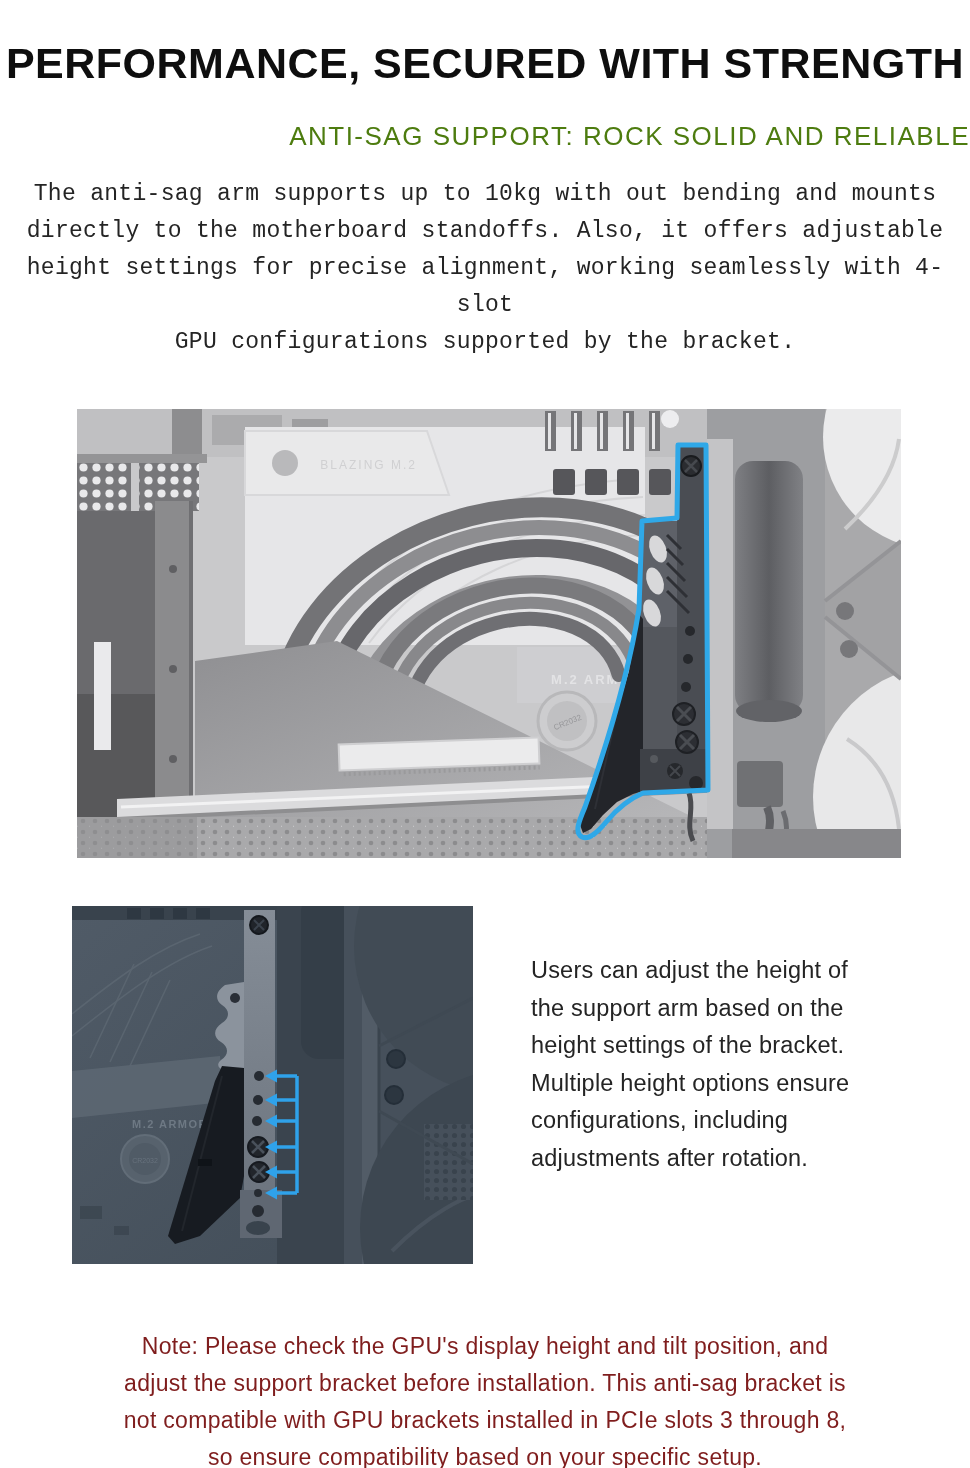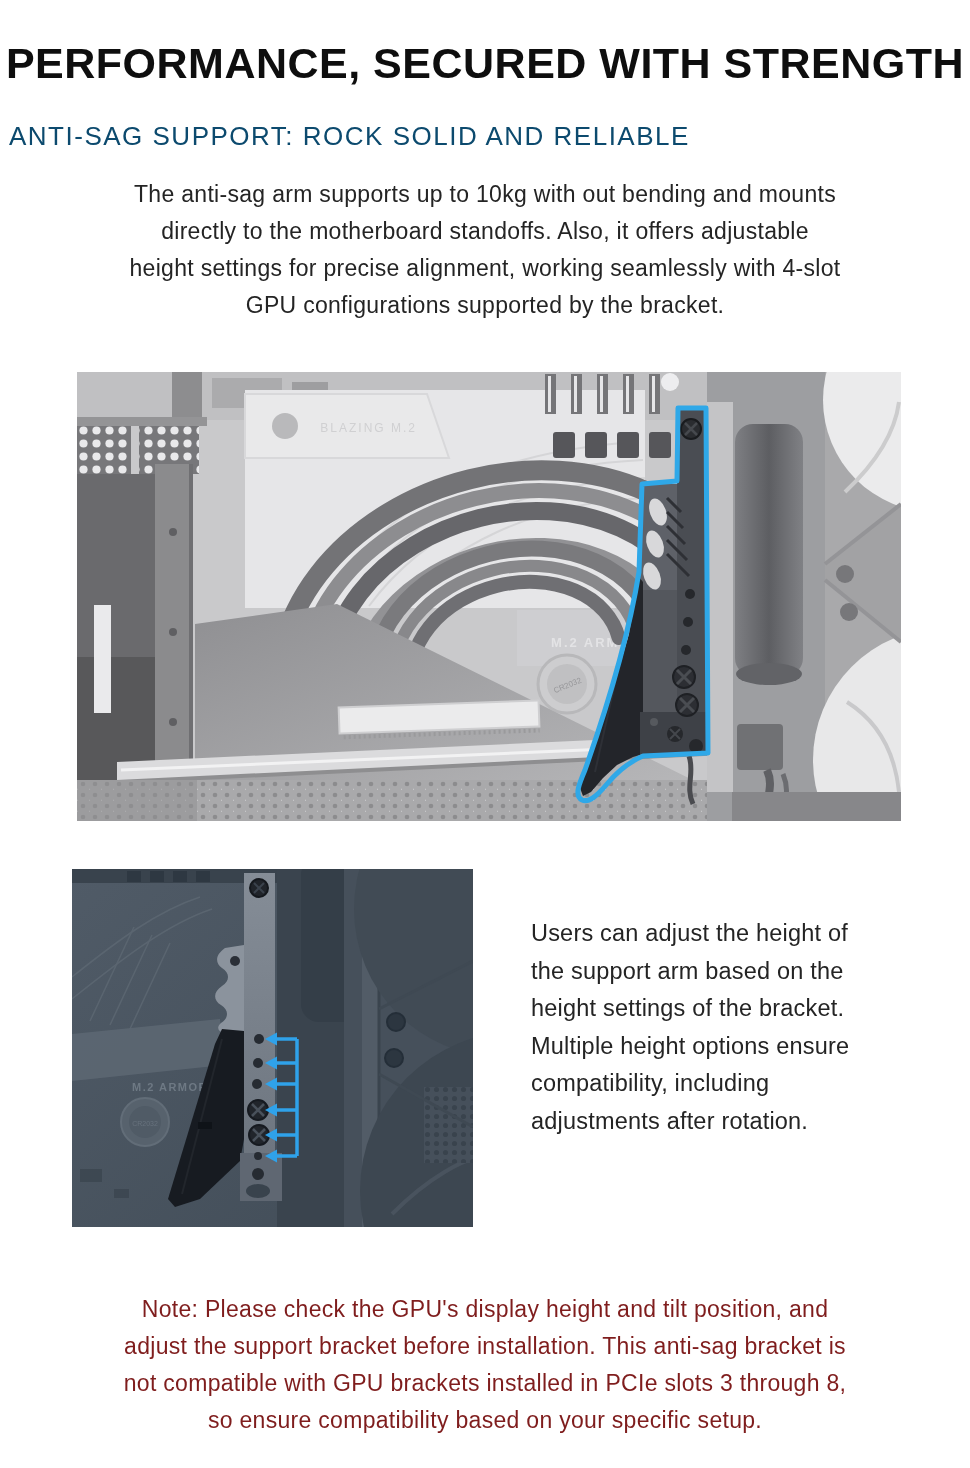--- a/index.html
+++ b/index.html
@@ -6,26 +6,26 @@
   body{
     width:970px;height:1468px;overflow:hidden;background:#ffffff;
     font-family:"Liberation Sans", sans-serif;color:#1c1c1c;
   }
   .page{width:970px;}
   .title{
     margin:40px 0 0 0;text-align:center;
     font-size:43px;font-weight:700;letter-spacing:.5px;line-height:46px;color:#0e0e0e;
   }
   .subtitle{
-    margin:36px 0 0 0;text-align:left;
-    font-size:26px;font-weight:400;letter-spacing:1.5px;line-height:28px;color:#0c4a6e;padding-left:9px;
+    margin:36px 0 0 0;text-align:right;
+    font-size:26px;font-weight:400;letter-spacing:1.5px;line-height:28px;color:#4d7c0f;
   }
   .intro{
     margin:26px 0 0 0;text-align:center;white-space:pre-line;
-    font-size:23px;letter-spacing:.3px;line-height:37px;color:#242424;
+    font-size:23px;letter-spacing:.3px;line-height:37px;color:#242424;font-family:Liberation Mono, monospace;
   }
   figure{margin:0;padding:4px;}
   .main-figure{margin:44px 0 0 73px;width:824px;height:449px;}
   .adjust-row{display:flex;align-items:flex-start;margin-top:40px;}
   .detail-figure{margin-left:68px;width:401px;height:358px;flex:0 0 auto;}
   .adjust-text{
     margin:50px 0 0 54px;width:380px;white-space:pre-line;
     font-size:23.5px;letter-spacing:.2px;line-height:37.5px;color:#242424;
   }
   .note{
@@ -322,21 +322,21 @@
               <polygon points="193,287 205,280.5 205,293.5" stroke="none"></polygon>
           </g>
         </g>
       </svg>
     </figure>
 
     <p class="adjust-text">Users can adjust the height of
 the support arm based on the
 height settings of the bracket.
 Multiple height options ensure
-compatibility, including
+configurations, including
 adjustments after rotation.</p>
   </section>
 
   <p class="note">Note: Please check the GPU's display height and tilt position, and
 adjust the support bracket before installation. This anti-sag bracket is
 not compatible with GPU brackets installed in PCIe slots 3 through 8,
 so ensure compatibility based on your specific setup.</p>
 
 </main>
 

